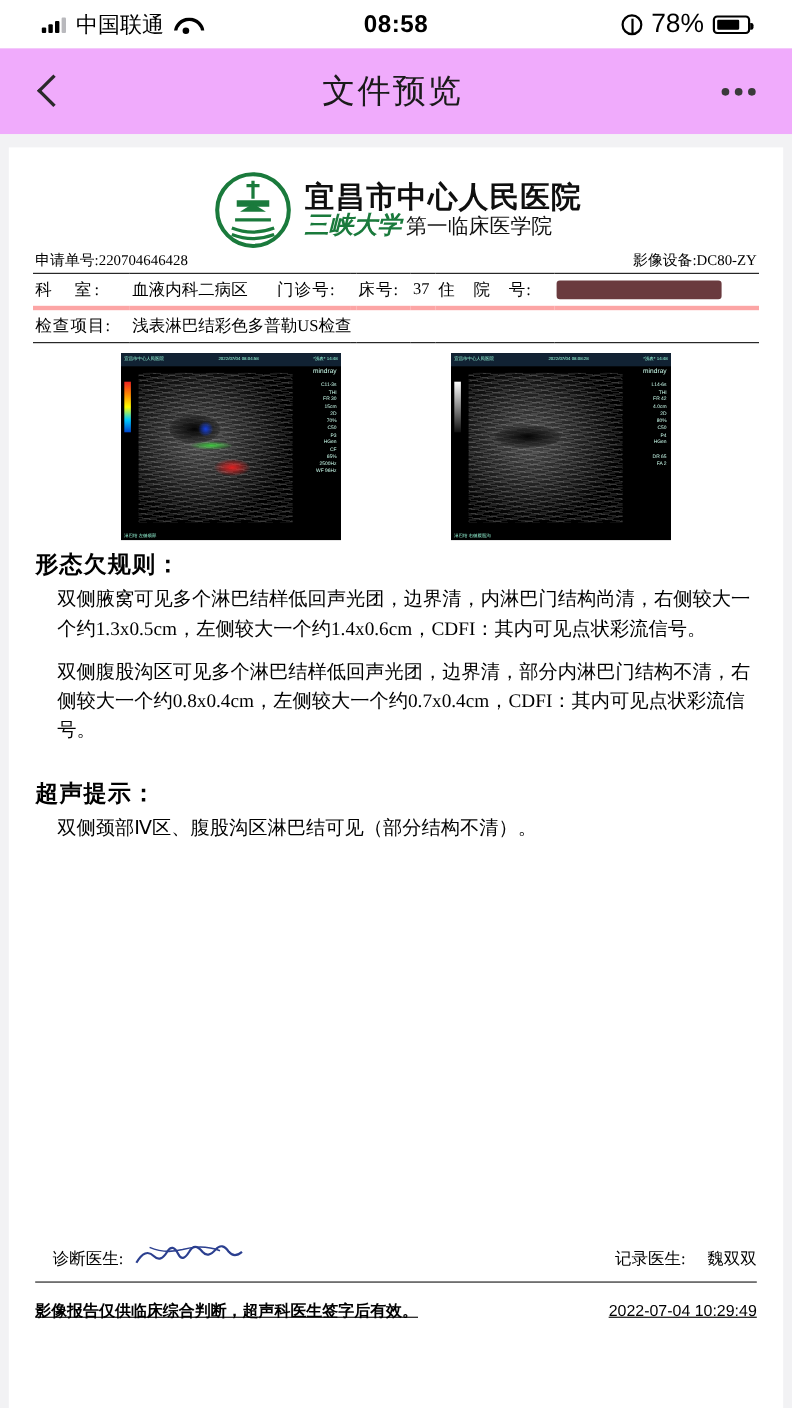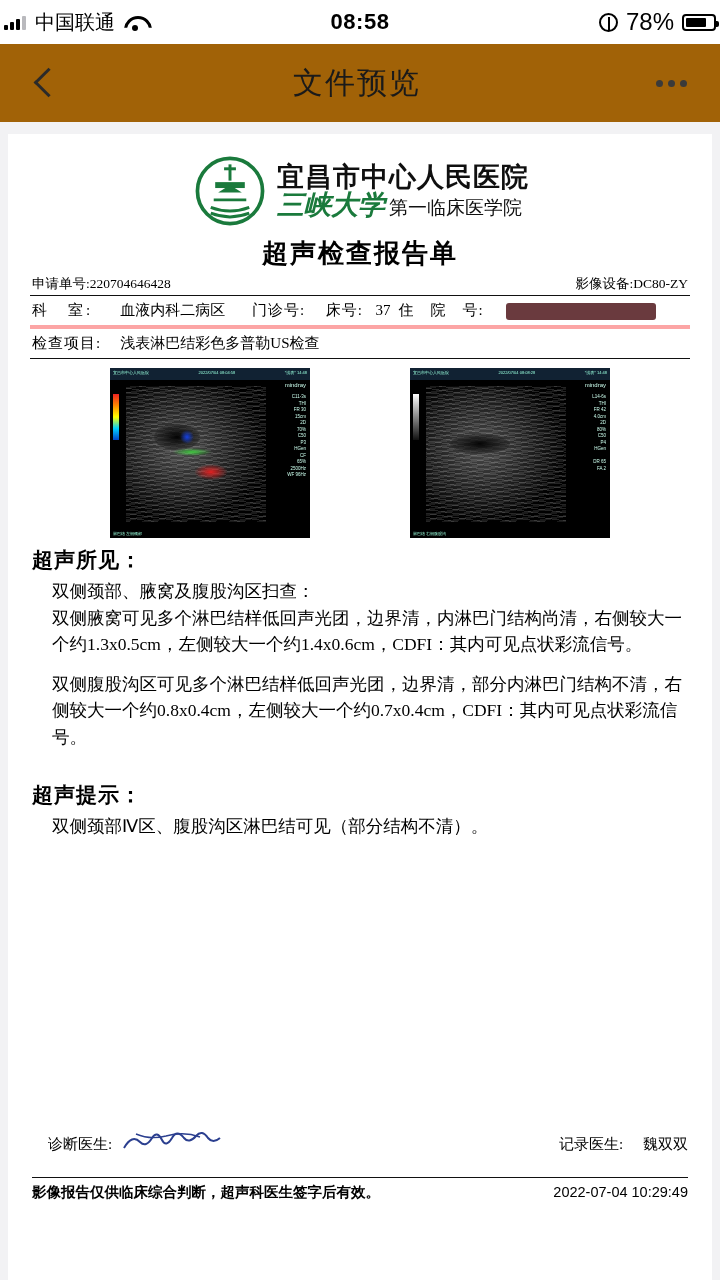--- a/index.html
+++ b/index.html
@@ -16,21 +16,21 @@
     display: flex;
     flex-direction: column;
   }
 
   
   .statusbar {
     height: 44px;
     background: #ffffff;
     display: flex;
     align-items: center;
-    padding: 0 4px;
+    padding: 0 38px;
     font-size: 21px;
     color: #000;
     flex: 0 0 auto;
   }
   .sb-left { display: flex; align-items: center; gap: 9px; flex: 1; }
   .sb-center { flex: 0 0 auto; font-weight: bold; font-size: 22px; letter-spacing: .5px; }
   .sb-right { display: flex; align-items: center; justify-content: flex-end; gap: 8px; flex: 1; }
   .signal { display: flex; align-items: flex-end; gap: 2px; height: 16px; }
   .signal i { display:block; width: 4px; background:#000; border-radius: 1px; }
   .signal i:nth-child(1){height:5px;}
@@ -57,21 +57,21 @@
   }
   .batt:after{
     content:""; position:absolute; right:-5px; top:5px; width:3px; height:6px;
     background:#000; border-radius: 0 2px 2px 0;
   }
   .batt span { display:block; height:100%; width:78%; background:#000; border-radius:1px; }
 
   
   .navbar {
     height: 78px;
-    background: #a16207;
+    background: #f0abfc;
     display: flex;
     align-items: center;
     padding: 0 26px;
     flex: 0 0 auto;
   }
   .nav-back {
     width: 40px; height: 40px; position: relative; cursor: pointer;
   }
   .nav-back:before{
     content:""; position:absolute; left: 12px; top: 9px;
@@ -113,21 +113,21 @@
     gap: 8px; margin-top: 6px;
   }
   .logo { width: 78px; height: 74px; flex: 0 0 auto; }
   .hosp-names { display: flex; flex-direction: column; line-height: 1.05; }
   .hosp-name1 {
     font-size: 27px; font-weight: bold; color: #0f0f0f; letter-spacing: 1px;
     font-family: "Liberation Serif", serif;
   }
   .hosp-row2 { display: flex; align-items: baseline; gap: 4px; }
   .hosp-name2 {
-    font-size: 27px; font-weight: bold; color: #1a7a3c;
+    font-size: 22px; font-weight: bold; color: #1a7a3c;
     font-family: "Liberation Serif", serif; font-style: italic;
   }
   .hosp-name3 { font-size: 19px; color: #111; }
 
   .report-title {
     text-align: center;
     font-size: 26px;
     font-weight: bold;
     letter-spacing: 2px;
     margin: 8px 0 4px 0;
@@ -220,23 +220,23 @@
   .sign-row {
     position: absolute; left: 40px; right: 24px; bottom: 126px;
     display: flex; justify-content: space-between; align-items: flex-end;
     font-size: 15px;
   }
   .sign-left { display: flex; align-items: flex-end; gap: 6px; }
   .sig-svg { margin-bottom: -4px; }
   .footer-note {
     position: absolute; left: 24px; right: 24px; bottom: 76px;
     border-top: 1.5px solid #111;
-    padding-top: 4px;
+    padding-top: 16px;
     display: flex; justify-content: space-between; align-items: flex-start;
-    font-size: 14.5px; line-height: 1.5;
+    font-size: 14.5px; line-height: 1.5; text-decoration: underline;
   }
   .footer-left { max-width: 430px; font-weight: bold; }
   .footer-left .l2 { font-weight: bold; }
   .footer-right { font-size: 14.5px; font-family: "Liberation Sans", sans-serif; }
 </style>
 </head>
 <body>
 
 <div class="phone">
 
@@ -287,21 +287,20 @@
         </svg>
         <div class="hosp-names">
           <div class="hosp-name1">宜昌市中心人民医院</div>
           <div class="hosp-row2">
             <span class="hosp-name2">三峡大学</span>
             <span class="hosp-name3">第一临床医学院</span>
           </div>
         </div>
       </div>
 
-      <div class="report-title">超声检查报告单</div>
 
       <div class="meta-top">
         <div>
           <span>申请单号:</span><span>220704646428</span>
         </div>
         <div>
           <span>影像设备:</span><span>DC80-ZY</span>
         </div>
       </div>
 
@@ -372,22 +371,21 @@
 C50
 P4
 HGen
 
 DR 65
 FA 2</div>
           <div class="ftr">淋巴结 右侧腹股沟</div>
         </div>
       </div>
 
-      <div class="section-title">超声所见：</div>
-      <div class="body-text" style="margin-bottom:0">双侧颈部、腋窝及腹股沟区扫查：</div>
+      <div class="section-title">形态欠规则：</div>
       <div class="body-text">双侧腋窝可见多个淋巴结样低回声光团，边界清，内淋巴门结构尚清，右侧较大一个约1.3x0.5cm，左侧较大一个约1.4x0.6cm，CDFI：其内可见点状彩流信号。</div>
       <div class="body-text last">双侧腹股沟区可见多个淋巴结样低回声光团，边界清，部分内淋巴门结构不清，右侧较大一个约0.8x0.4cm，左侧较大一个约0.7x0.4cm，CDFI：其内可见点状彩流信号。</div>
 
       <div class="gap"></div>
 
       <div class="section-title">超声提示：</div>
       <div class="body-text">双侧颈部Ⅳ区、腹股沟区淋巴结可见（部分结构不清）。</div>
 
       <div class="sign-row">
         <div class="sign-left">

